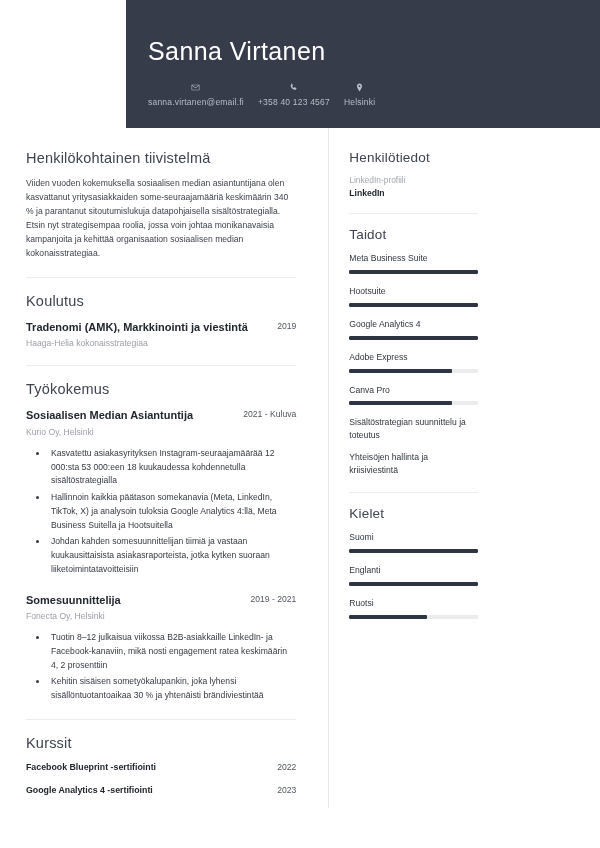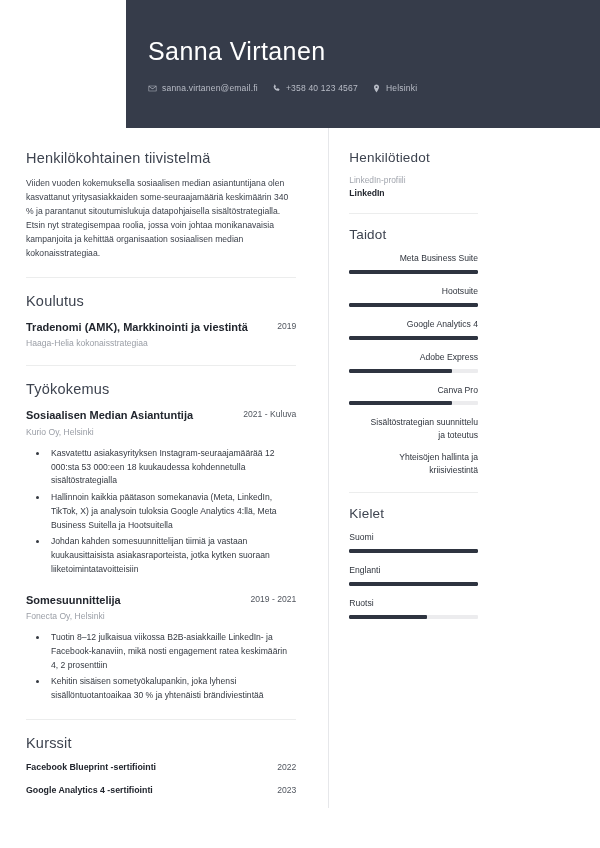--- a/index.html
+++ b/index.html
@@ -42,20 +42,21 @@
     gap: 14px;
   }
   .contact-item {
     display: flex;
     align-items: center;
     gap: 5px;
     font-size: 8.5px;
     color: #b9bdc7;
     letter-spacing: 0.2px;
     white-space: nowrap;
+    flex-direction: column;
   }
   .contact-item svg { display: block; }
 
   
   .columns {
     position: absolute;
     left: 0;
     top: 128px;
     width: 500px;
     display: flex;
@@ -161,40 +162,40 @@
   .info-label {
     font-size: 8.4px;
     color: #a2a6ae;
     margin-bottom: 3px;
   }
   .info-value {
     font-size: 8.6px;
     font-weight: bold;
     color: #22262e;
   }
-  .skill { margin-bottom: 11px; text-align: right; }
+  .skill { margin-bottom: 11px; }
   .skill-name {
     font-size: 8.6px;
     color: #2f343d;
     line-height: 1.5;
     margin-bottom: 5px;
   }
   .bar-track {
     height: 4px;
     width: 100%;
     background: #ececee;
     border-radius: 1px;
     overflow: hidden;
   }
   .bar-fill {
     height: 100%;
     background: #2e3440;
     border-radius: 1px;
   }
-  .skill-nobar { margin-bottom: 9px; margin-left: 20px; }
+  .skill-nobar { margin-bottom: 9px; }
   .lang { margin-bottom: 11px; }
 </style>
 </head>
 <body>
 
 <div class="banner">
   <div class="name">Sanna Virtanen</div>
   <div class="contact-row">
 
     <div class="contact-item">

